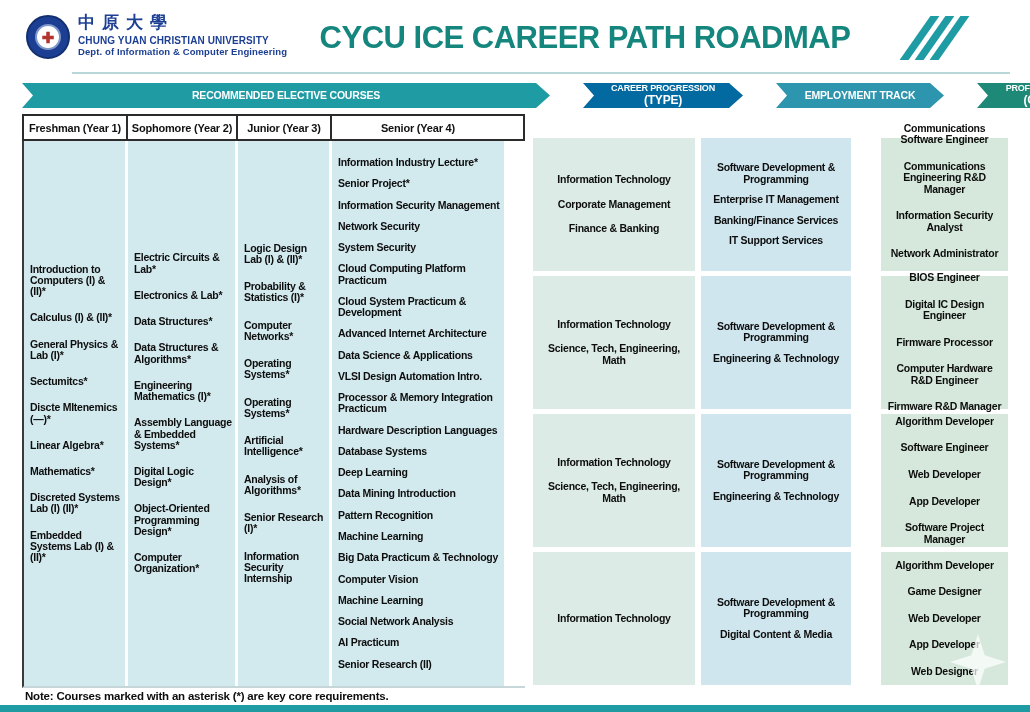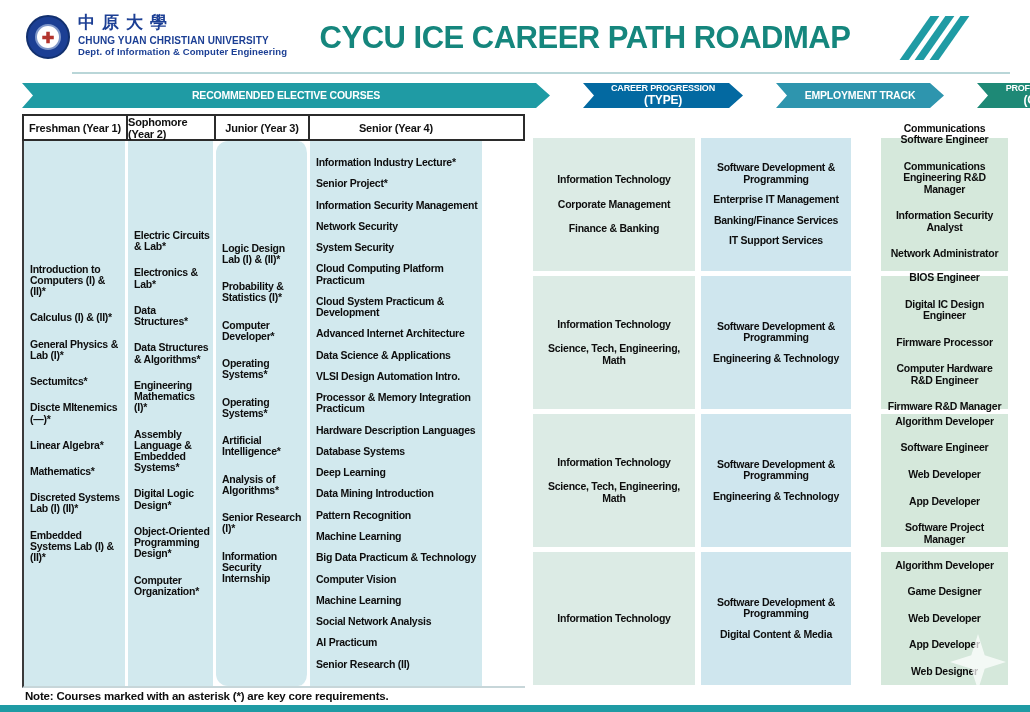--- a/index.html
+++ b/index.html
@@ -63,30 +63,30 @@
     border-right:2px solid #2b2b2b;
   }
   .ct-hcell:last-child { border-right:none; }
   .ct-body { display:flex; height:547px; border-left:2px solid #3a3a3a; border-bottom:2px solid #c7d6d9; }
   .ct-col {
     background:#d2e9ee; display:flex; flex-direction:column; align-items:flex-start;
     padding:6px 3px 6px 6px; border-right:3px solid #ffffff;
   }
   .ct-col:last-child { border-right:none; }
   .w-c0 { width:104px; }
-  .w-c1 { width:88px; }
+  .w-c1 { width:110px; }
   .w-c2 { width:94px; }
   .w-c3 { width:172px; }
   .ct-col .course-item {
     font-size:10.5px; font-weight:bold; color:#0d0d0d; line-height:1.07;
     letter-spacing:-0.25px; text-align:left;
   }
   .col-0 { justify-content:center; gap:15px; }
   .col-1 { justify-content:center; gap:15px; }
-  .col-2 { justify-content:center; gap:16px;border-radius:12px; }
+  .col-2 { justify-content:center; gap:16px; }
   .col-3 { justify-content:space-evenly; gap:0; }
 
   
   .pathways {
     position:absolute; left:533px; top:138px; width:475px;
     display:grid; grid-template-columns:162px 150px 151px;
     column-gap:6px; row-gap:5px; grid-auto-rows:133px;
   }
   .pbox {
     display:flex; flex-direction:column; align-items:center; justify-content:center;
@@ -175,21 +175,21 @@
           <div class="course-item">Data Structures &amp; Algorithms*</div>
           <div class="course-item">Engineering Mathematics (I)*</div>
           <div class="course-item">Assembly Language &amp; Embedded Systems*</div>
           <div class="course-item">Digital Logic Design*</div>
           <div class="course-item">Object-Oriented Programming Design*</div>
           <div class="course-item">Computer Organization*</div>
         </div>
       <div class="ct-col w-c2 col-2">
           <div class="course-item">Logic Design Lab (I) &amp; (II)*</div>
           <div class="course-item">Probability &amp; Statistics (I)*</div>
-          <div class="course-item">Computer Developer*</div>
+          <div class="course-item">Computer Networks*</div>
           <div class="course-item">Operating Systems*</div>
           <div class="course-item">Operating Systems*</div>
           <div class="course-item">Artificial Intelligence*</div>
           <div class="course-item">Analysis of Algorithms*</div>
           <div class="course-item">Senior Research (I)*</div>
           <div class="course-item">Information Security Internship</div>
         </div>
       <div class="ct-col w-c3 col-3">
           <div class="course-item">Information Industry Lecture*</div>
           <div class="course-item">Senior Project*</div>

